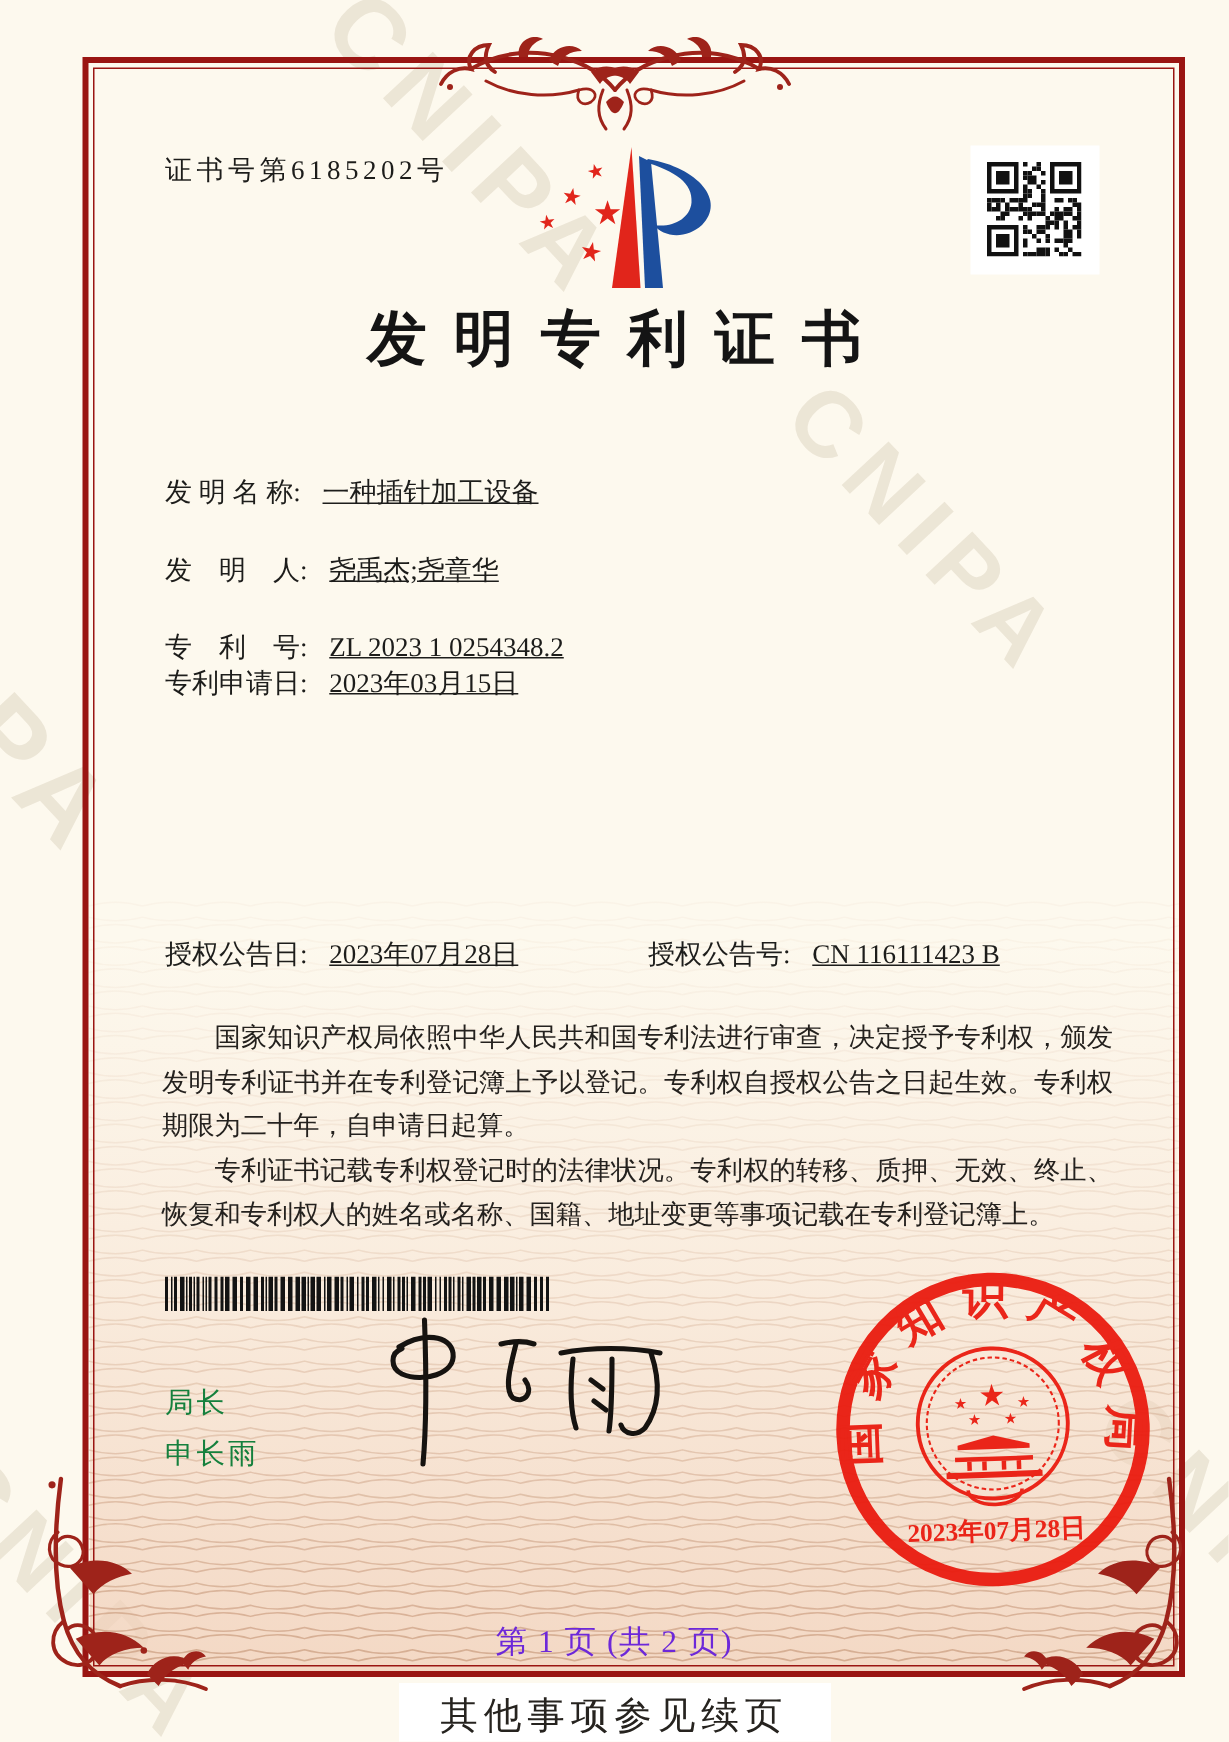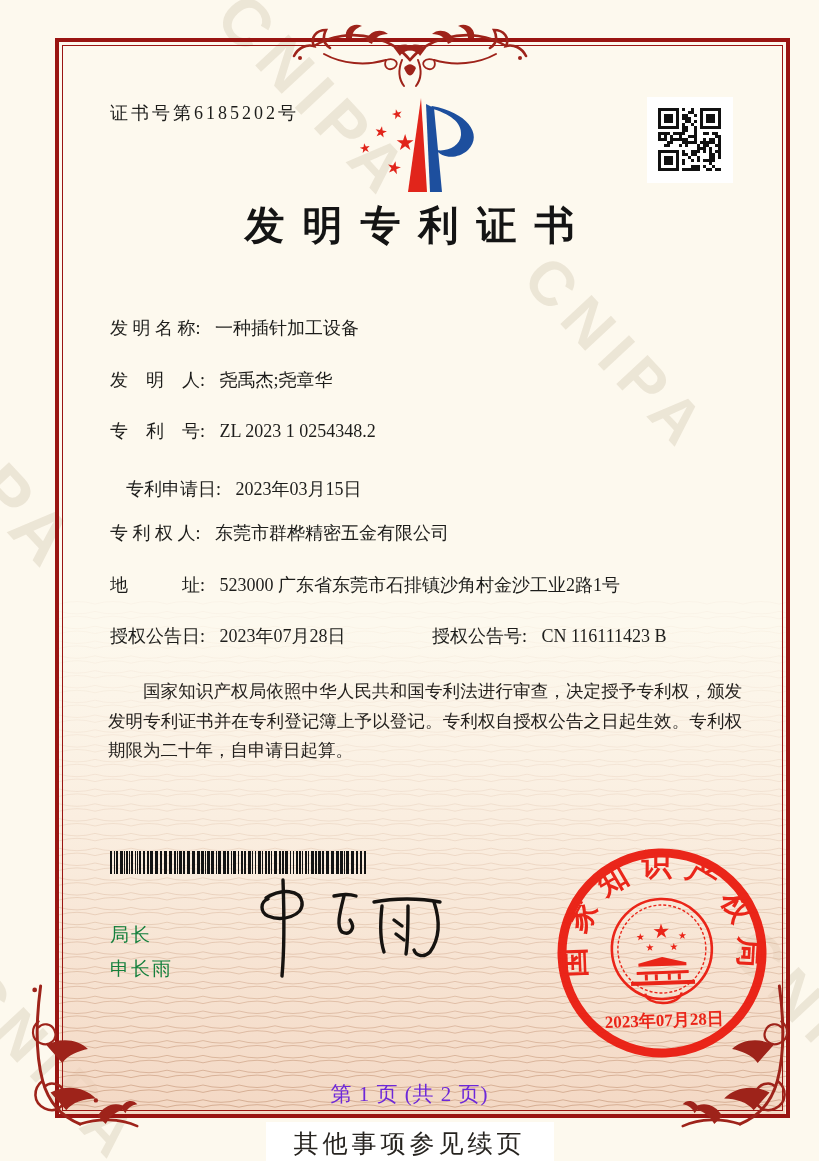--- a/index.html
+++ b/index.html
@@ -26,21 +26,21 @@
   }
   .frame::after{
     content:"";position:absolute;inset:3px;border:1px solid #9a1512;
   }
   .certno{position:absolute;left:110px;top:101px;font-size:18px;letter-spacing:3px;}
   .title{
     position:absolute;left:0;right:0;top:198px;text-align:center;
     font-size:40px;font-weight:bold;letter-spacing:18px;text-indent:18px;color:#141414;
   }
   .field{position:absolute;left:110px;font-size:18px;white-space:nowrap;}
-  .field .fvalue{margin-left:10px;}
+  .field .fvalue{margin-left:10px;text-decoration:underline;}
   .paras{
     position:absolute;left:108px;top:664px;width:634px;
     font-size:17.5px;line-height:29.5px;text-align:justify;color:#24211e;margin-top:13px;
   }
   .paras p{margin:0;text-indent:2em;}
   .sig-label{
     position:absolute;left:110px;font-family:"Liberation Sans",sans-serif;
     font-size:19px;color:#15803d;letter-spacing:2px;
   }
   .qr-box{position:absolute;left:647px;top:97px;width:86px;height:86px;background:#ffffff;}
@@ -347,43 +347,36 @@
     <span class="fvalue">一种插针加工设备</span>
   </div>
   <div class="field" style="top:368px;">
     <span class="flabel">发　明　人:</span>
     <span class="fvalue">尧禹杰;尧章华</span>
   </div>
   <div class="field" style="top:419px;">
     <span class="flabel">专　利　号:</span>
     <span class="fvalue">ZL 2023 1 0254348.2</span>
   </div>
-  <div class="field" style="top:477px;margin-left:16px;">
+  <div class="field" style="top:443px;">
     <span class="flabel">专利申请日:</span>
     <span class="fvalue">2023年03月15日</span>
-  </div>
-  <div class="field" style="top:521px;">
-    <span class="flabel">专 利 权 人:</span>
-    <span class="fvalue">东莞市群桦精密五金有限公司</span>
-  </div>
-  <div class="field" style="top:573px;">
-    <span class="flabel">地　　　址:</span>
-    <span class="fvalue">523000 广东省东莞市石排镇沙角村金沙工业2路1号</span>
   </div>
   <div class="field" style="top:624px;">
     <span class="flabel">授权公告日:</span>
     <span class="fvalue">2023年07月28日</span>
   </div>
   <div class="field" style="top:624px;left:432px;">
     <span class="flabel">授权公告号:</span>
     <span class="fvalue">CN 116111423 B</span>
   </div>
 
   <div class="paras">
     <p>国家知识产权局依照中华人民共和国专利法进行审查，决定授予专利权，颁发发明专利证书并在专利登记簿上予以登记。专利权自授权公告之日起生效。专利权期限为二十年，自申请日起算。</p>
+    <p>专利证书记载专利权登记时的法律状况。专利权的转移、质押、无效、终止、恢复和专利权人的姓名或名称、国籍、地址变更等事项记载在专利登记簿上。</p>
   </div>
 
   <svg id="barcode" class="abs" style="left:110px;top:851px;" width="263" height="23" viewBox="0 0 263 23">
       <rect x="0" y="0" width="2" height="23" fill="#131313"></rect>
       <rect x="4" y="0" width="1" height="23" fill="#131313"></rect>
       <rect x="6" y="0" width="2" height="23" fill="#131313"></rect>
       <rect x="10" y="0" width="3" height="23" fill="#131313"></rect>
       <rect x="14" y="0" width="1" height="23" fill="#131313"></rect>
       <rect x="16" y="0" width="2" height="23" fill="#131313"></rect>
       <rect x="19" y="0" width="1" height="23" fill="#131313"></rect>

